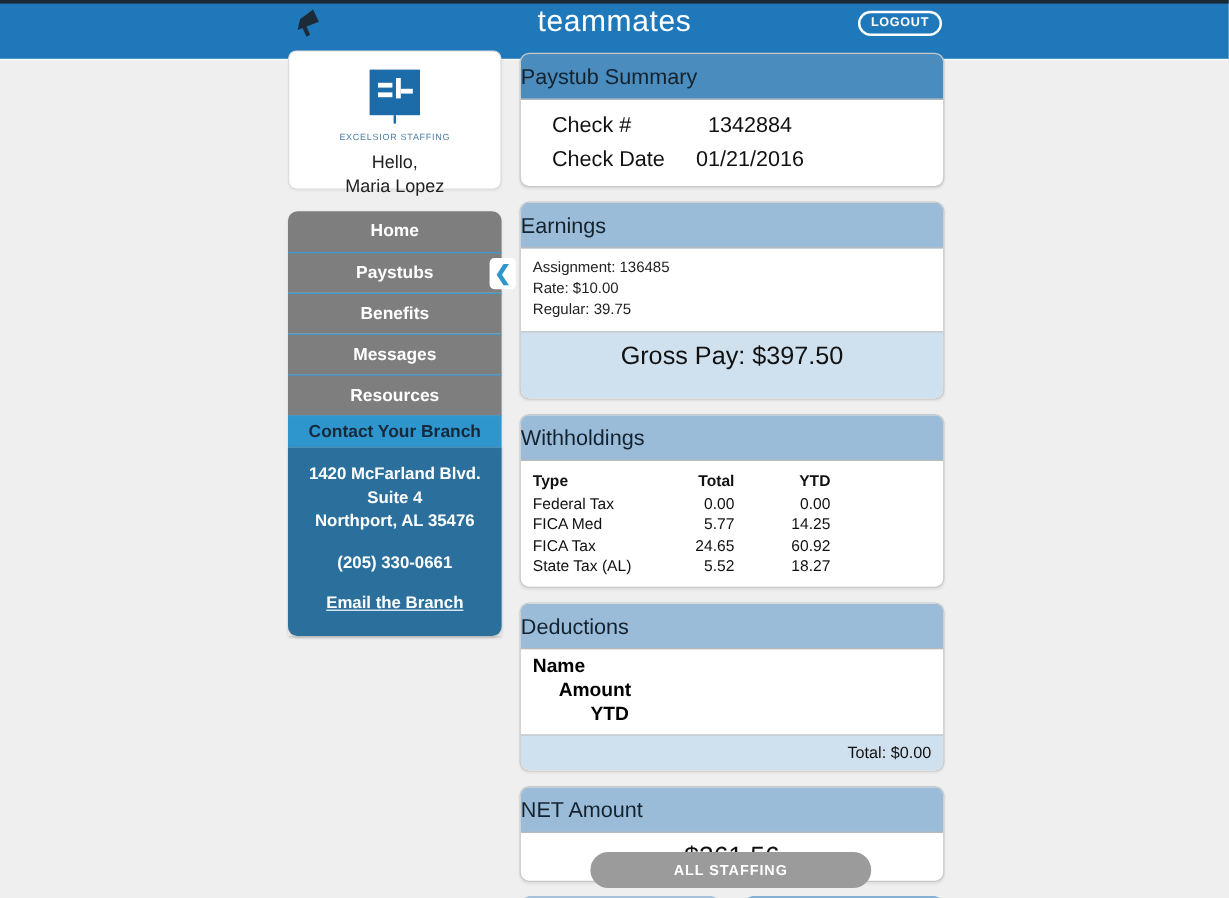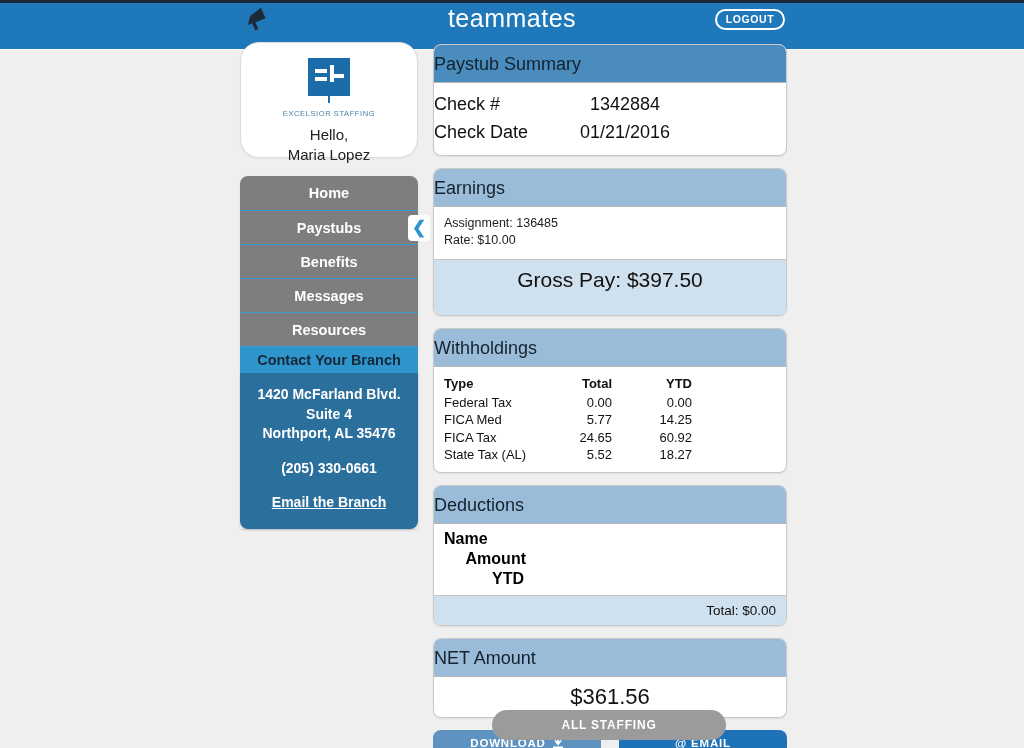--- a/index.html
+++ b/index.html
@@ -14,21 +14,21 @@
   .brand { position:absolute; left:0; right:0; top:1px; text-align:center;
            color:#ffffff; font-size:25px; font-weight:200; letter-spacing:0.5px; }
   .megaphone { position:absolute; left:243px; top:3px; }
   .logout-btn { position:absolute; right:239px; top:6px; width:70px; height:21px;
                 background:transparent; border:2px solid #ffffff; border-radius:11px;
                 color:#ffffff; font-size:10.5px; font-weight:bold; letter-spacing:0.6px;
                 text-align:center; line-height:17px; cursor:pointer; }
 
   
   .sidebar { position:absolute; left:240px; top:42px; width:178px; }
-  .user-card { background:#ffffff; border:1px solid #dcdcdc; border-radius:19px;
+  .user-card { background:#ffffff; border:1px solid #dcdcdc; border-radius:7px;
                text-align:center; padding:14px 6px 12px 6px; height:116px;
                box-shadow:0 1px 2px rgba(0,0,0,0.05); }
   .logo-caption { font-size:7.5px; letter-spacing:0.6px; color:#4a7fa5; margin-top:1px; }
   .greeting { font-size:15px; color:#222; line-height:1.3; margin-top:7px; }
 
   .nav { margin-top:18px; border-radius:8px 8px 0 0; overflow:visible;
          box-shadow:0 1px 2px rgba(0,0,0,0.1); }
   .nav-item { position:relative; height:34px; line-height:34px; background:#7e7e7e;
               color:#ffffff; font-size:14.5px; font-weight:bold; text-align:center;
               border-top:1px solid #3c9ad2; cursor:pointer; }
@@ -53,21 +53,21 @@
            overflow:hidden; box-shadow:0 1px 2px rgba(0,0,0,0.07); margin-bottom:12px; }
   .panel-header { height:38px; line-height:38px; text-align:left; font-size:18px;
                   color:#14222e; border-bottom:1px solid #b9b9b9; }
   .hdr-dark  { background:#4a8cbd; }
   .hdr-light { background:#9abcd9; }
   .panel-footer { background:#cfe0ee; border-top:1px solid #c4c4c4; }
 
   
   .ps-body { padding:7px 0 9px 0; }
   .ps-row { position:relative; height:28px; line-height:28px; font-size:18px; color:#111; }
-  .ps-label { padding-left:0; }
+  .ps-label { padding-left:26px; }
   .ps-value { position:absolute; left:90px; right:60px; top:0; text-align:center; }
 
   
   .earn-body { padding:8px 10px 9px 10px; font-size:12.5px; color:#222; line-height:1.38; }
   .gross-pay { height:56px; line-height:40px; text-align:center; font-size:21px; color:#111; }
 
   
   .tbl { padding:7px 0 8px 0; font-size:13px; color:#111; }
   .t-row { display:flex; padding:0 10px; line-height:17.5px; }
   .t-head { font-weight:bold; line-height:20px; }
@@ -166,20 +166,21 @@
           <span class="ps-value">01/21/2016</span>
         </div>
       </div>
     </div>
 
     <div class="panel">
       <div class="panel-header hdr-light">Earnings</div>
       <div class="earn-body">
         <div>Assignment: 136485</div>
         <div>Rate: $10.00</div>
+        <div>Regular: 39.75</div>
       </div>
       <div class="panel-footer gross-pay">Gross Pay: $397.50</div>
     </div>
 
     <div class="panel">
       <div class="panel-header hdr-light">Withholdings</div>
       <div class="tbl">
         <div class="t-row t-head">
           <span class="c-name">Type</span>
           <span class="c-total">Total</span>

